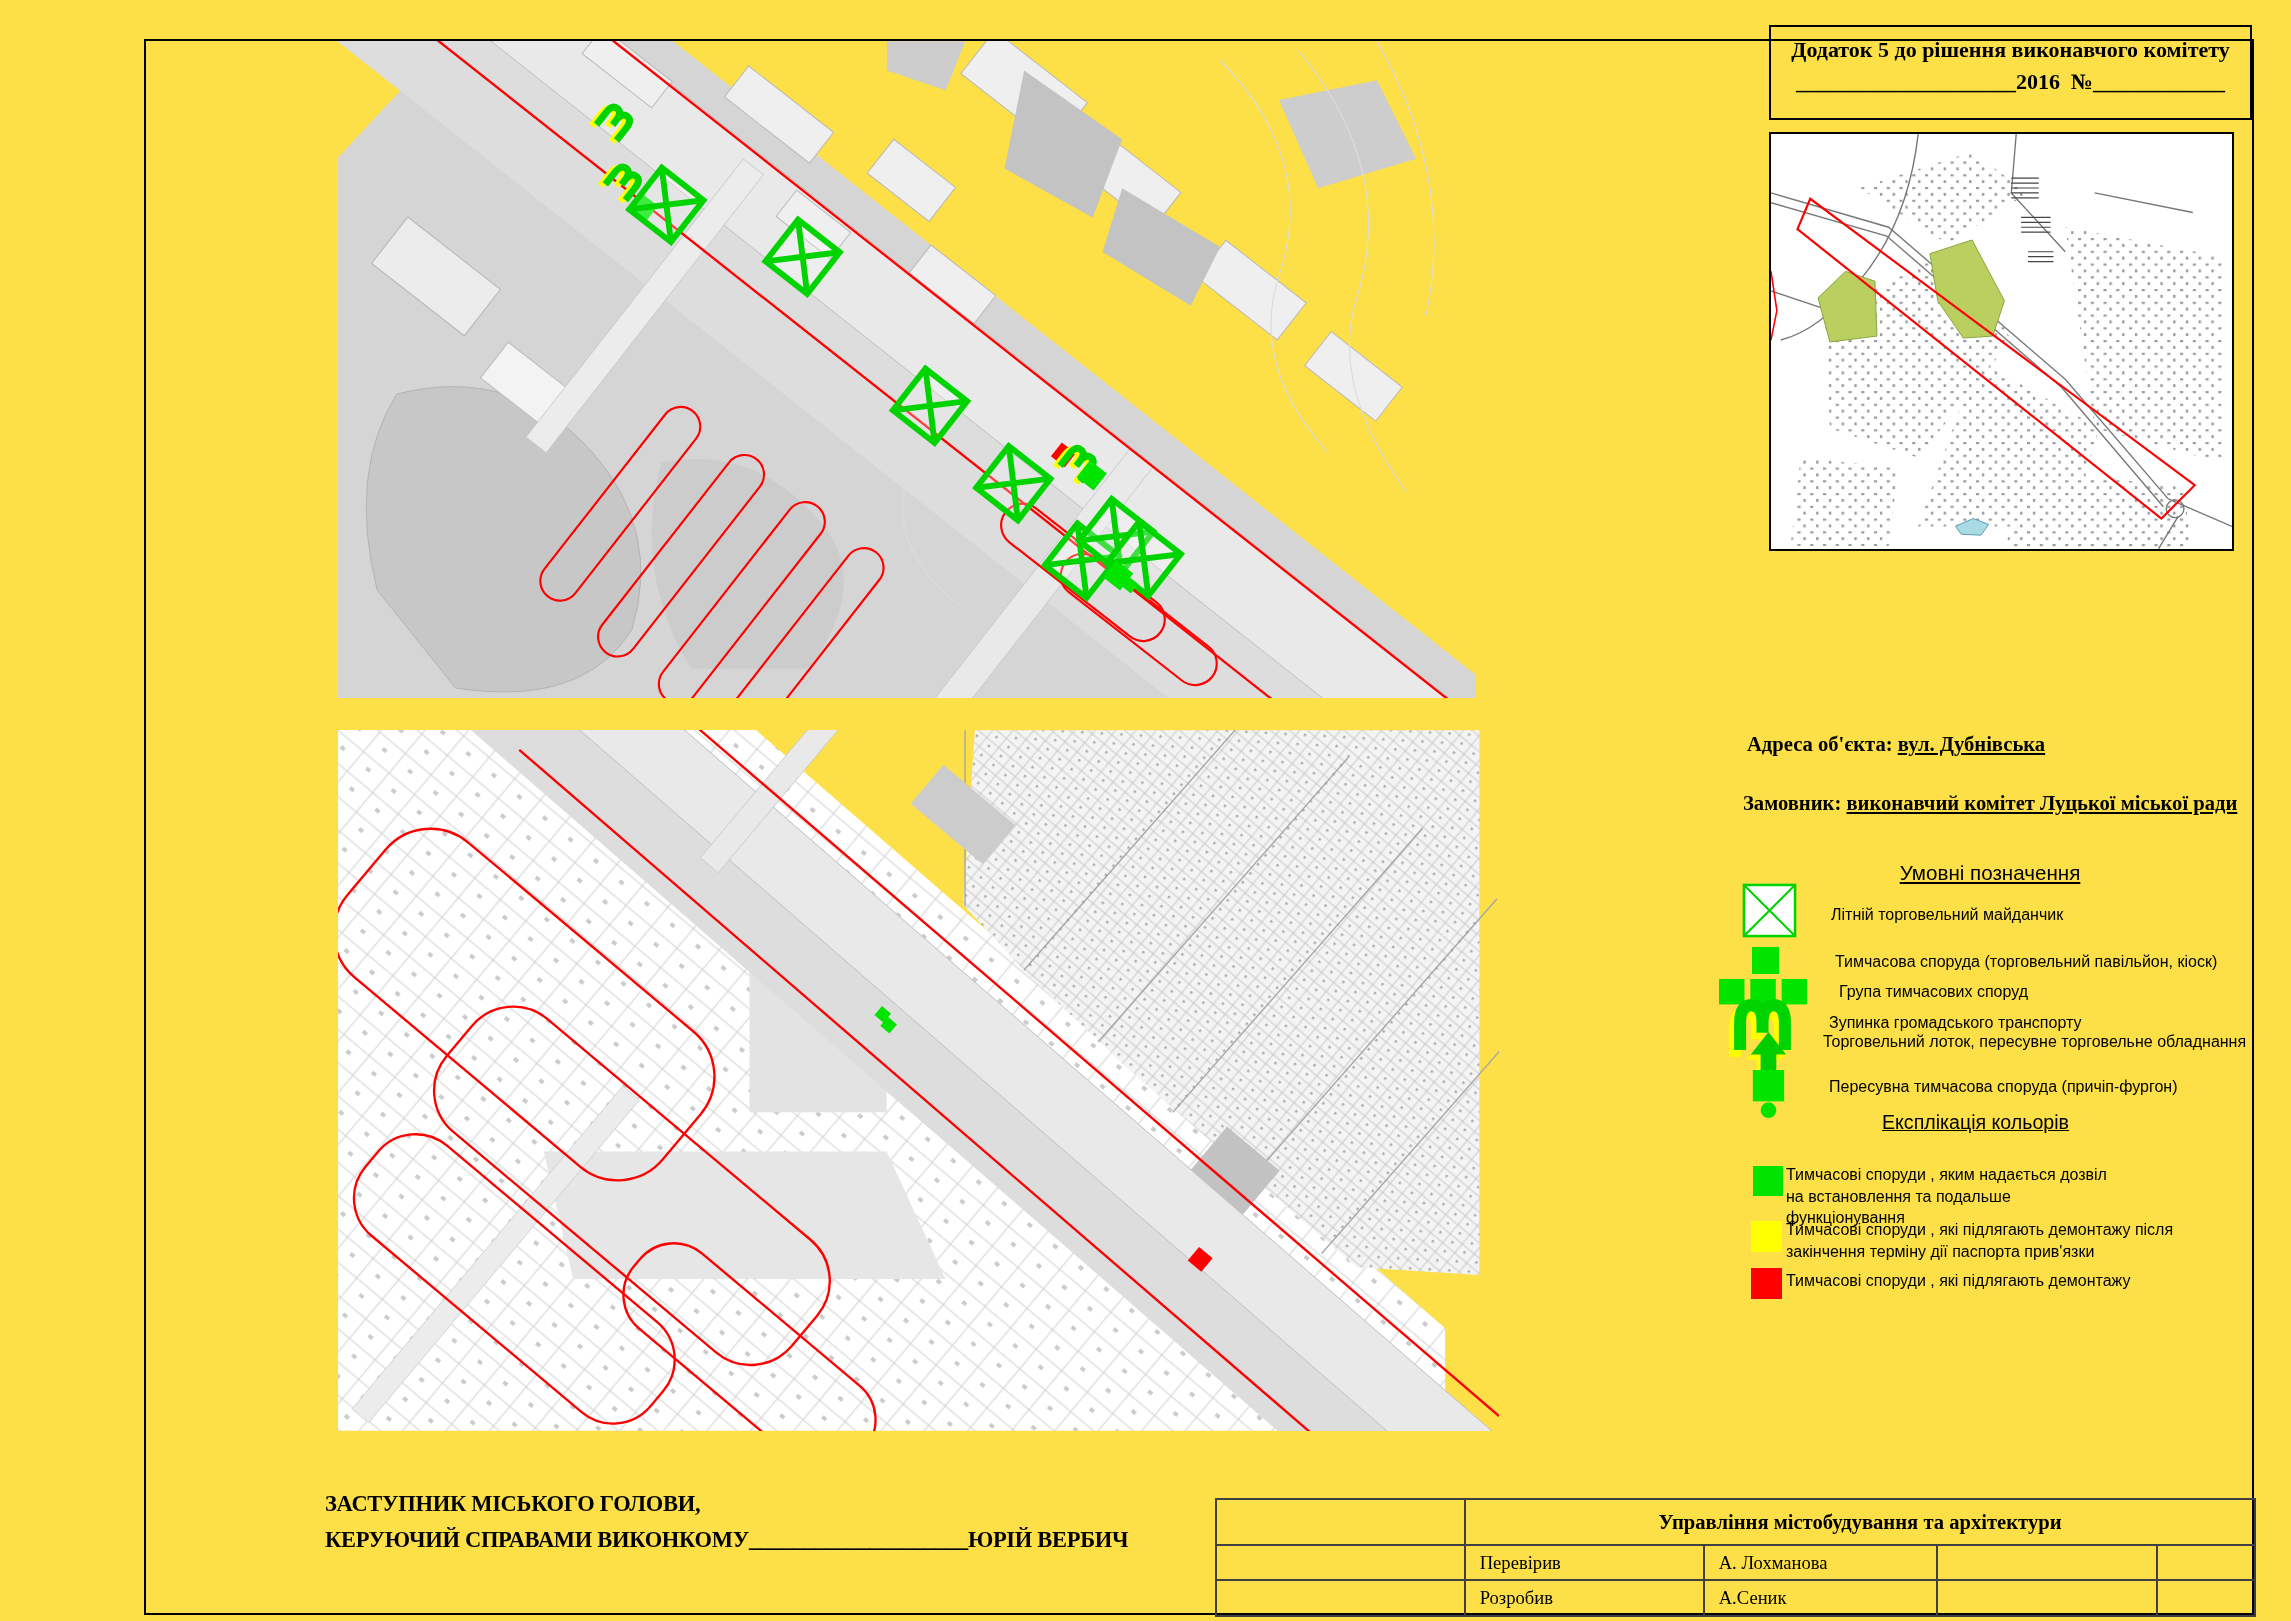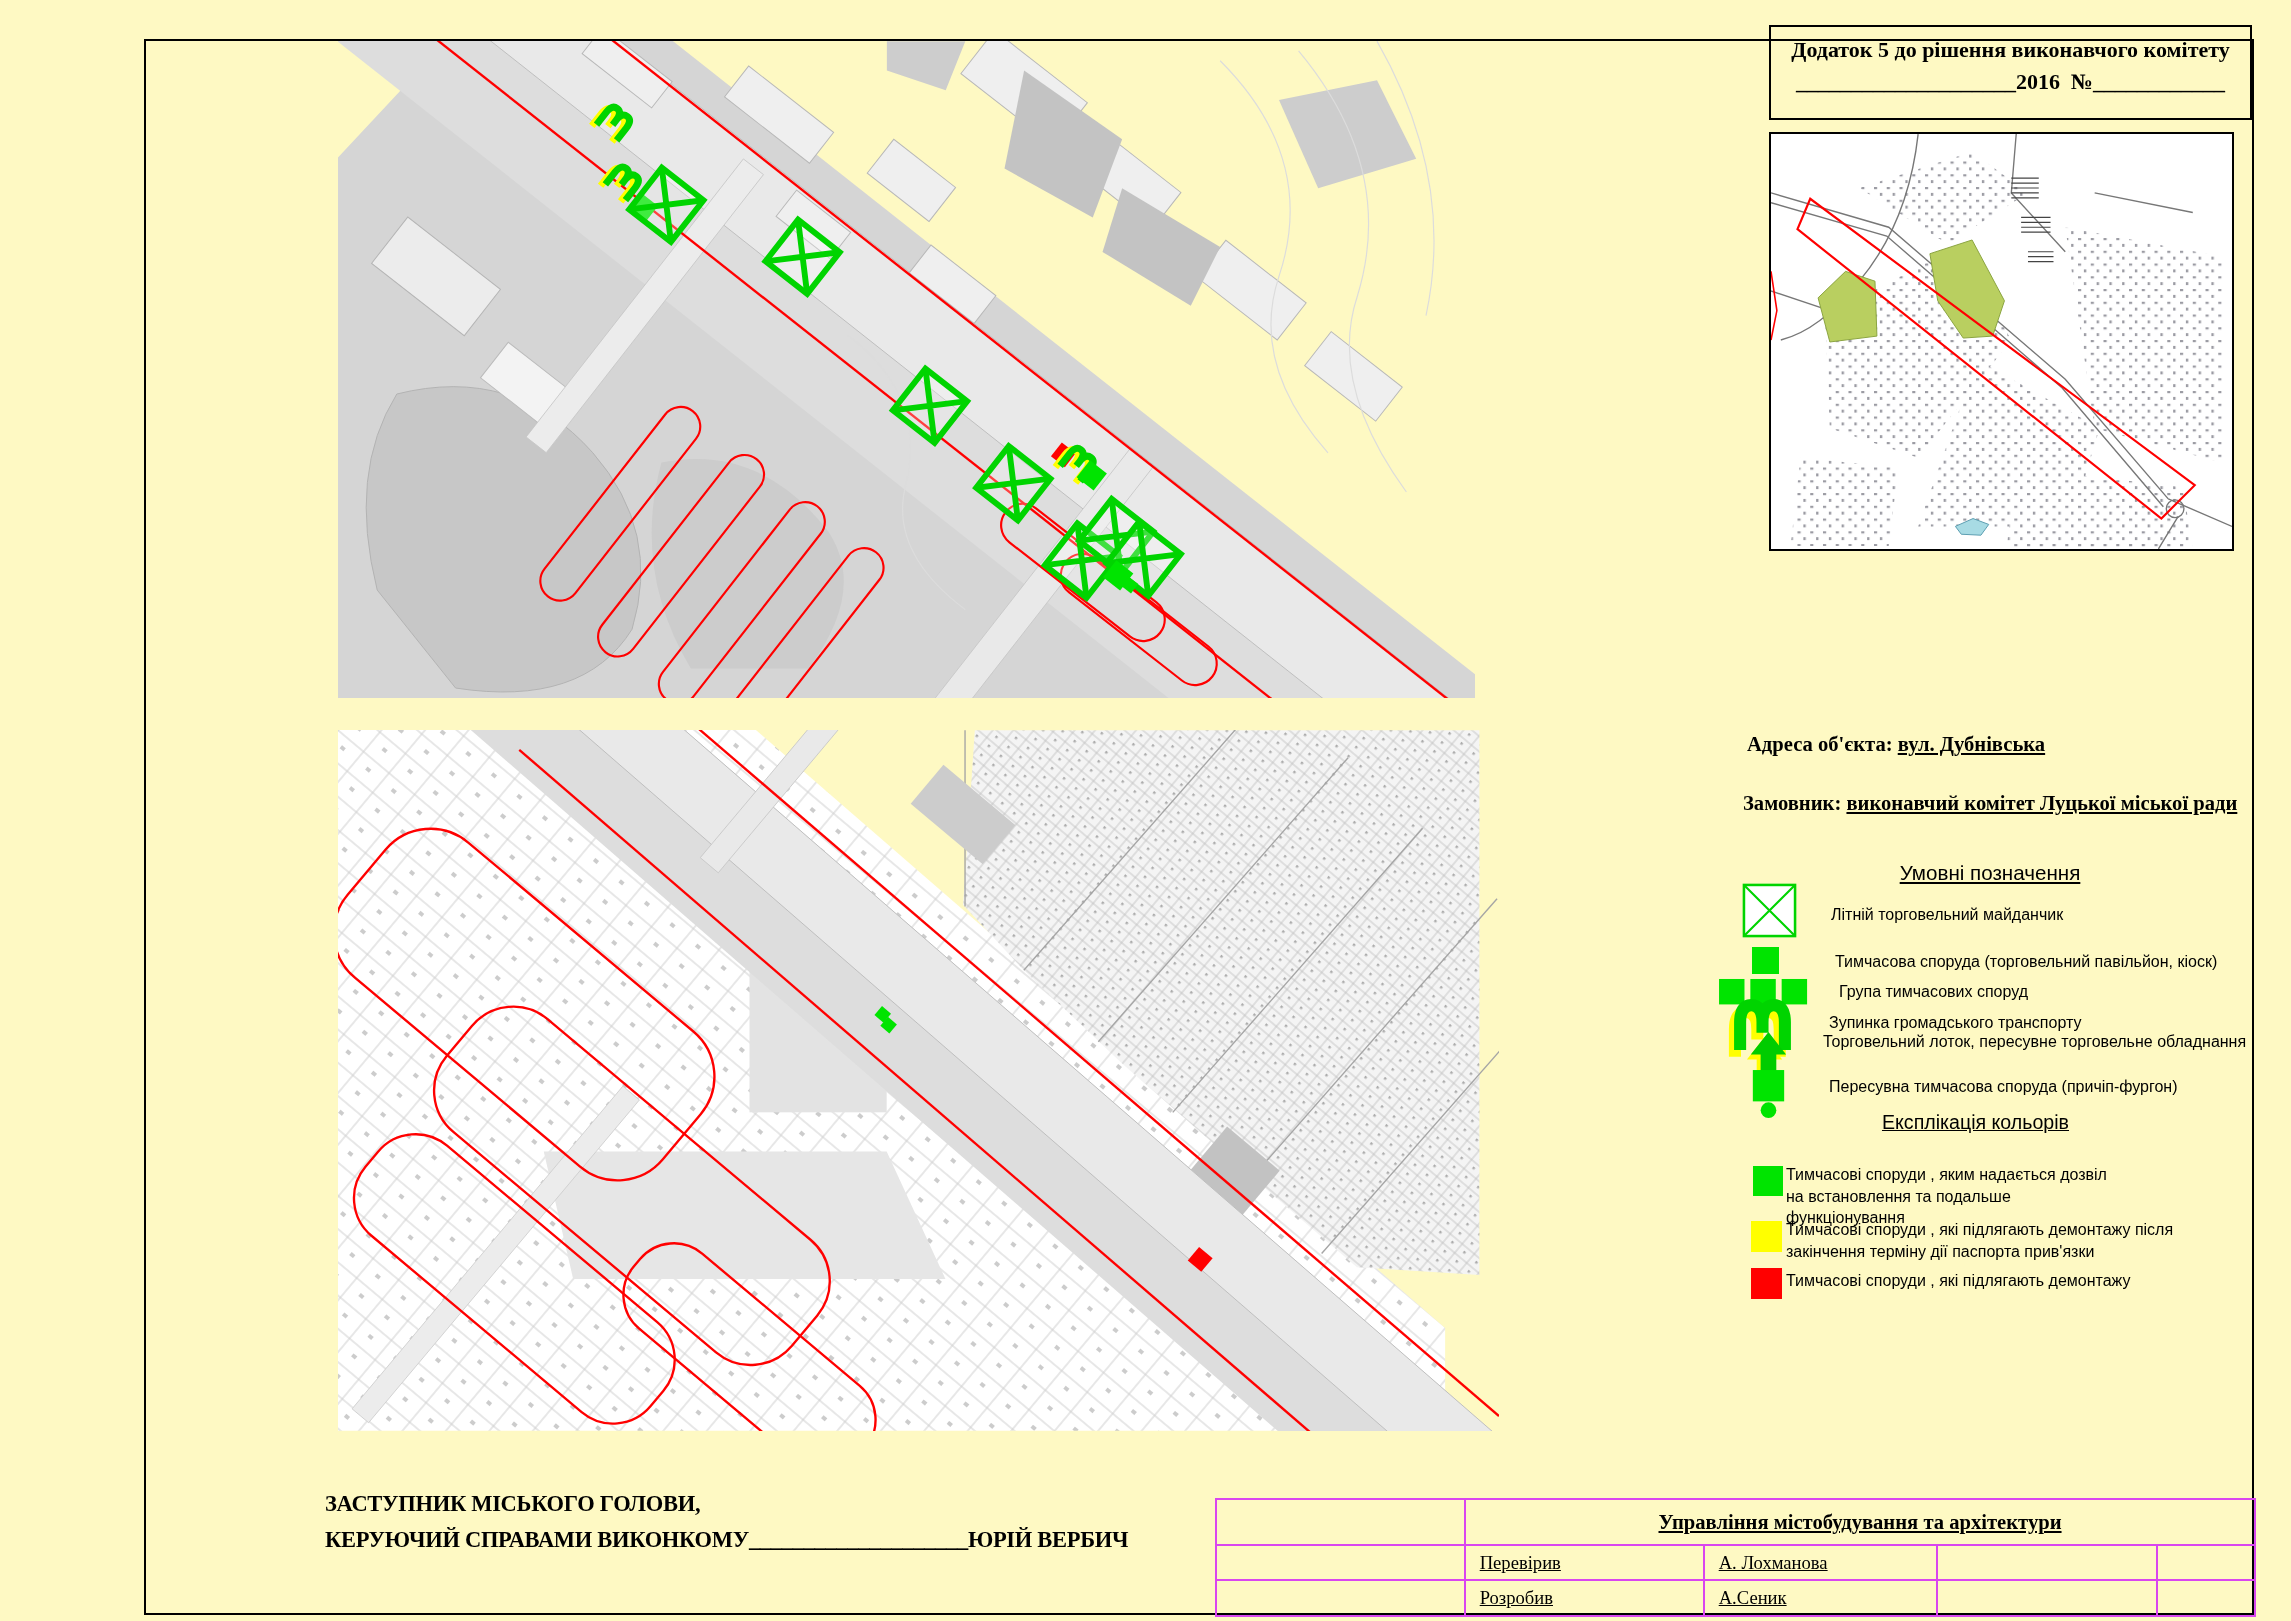--- a/index.html
+++ b/index.html
@@ -1,16 +1,16 @@
 <!DOCTYPE html>
 <html><head>
 <meta charset="utf-8">
 <style>
   html,body{margin:0;padding:0;background:#ffffff;}
-  .sheet{position:relative;width:2292px;height:1621px;background:#fef9c3;overflow:hidden;
+  .sheet{position:relative;width:2292px;height:1621px;background:#fde047;overflow:hidden;
          font-family:"Liberation Serif",serif;color:#000;}
   .abs{position:absolute;}
   .frame{border:2px solid #000;}
   .serifb{font-family:"Liberation Serif",serif;font-weight:bold;}
   .sans{font-family:Liberation Sans, sans-serif;}
   .u{text-decoration:underline;}
   .ws{white-space:pre;}
   
   .hdrbox{left:1769px;top:24.5px;width:483px;height:95px;border:2.9px solid #000;
           font-size:22px;line-height:1.45;text-align:center;padding-top:7.8px;box-sizing:border-box;}
@@ -26,21 +26,21 @@
   .coltitle{left:1843px;top:1111px;width:265px;font-size:19.6px;text-align:center;text-decoration:underline;}
   .legtext{font-size:16px;line-height:1.35;}
   .swatch{position:absolute;}
   .sw-green{background:#00e400;}
   .sw-yellow{background:#ffff00;}
   .sw-red{background:#ff0000;}
   
   .sig{left:325px;top:1486px;width:1078px;font-size:22.5px;line-height:1.6;letter-spacing:-0.3px;}
   
   .tblock{left:1215px;top:1498px;width:1039px;height:118px;border-collapse:collapse;table-layout:fixed;}
-  .tblock td{border:2px solid #d946ef;padding:0 13.7px;font-size:18.6px;vertical-align:middle;overflow:hidden;text-decoration:underline;}
+  .tblock td{border:2px solid #404040;padding:0 13.7px;font-size:18.6px;vertical-align:middle;overflow:hidden;}
   .tblock td.th{font-weight:bold;font-size:20.6px;text-align:center;}
   svg{display:block;}
 </style>
 </head>
 <body>
 
 <div class="sheet">
 
   <div class="abs frame" style="left:144px;top:39px;width:2110px;height:1576px;box-sizing:border-box;"></div>
 

